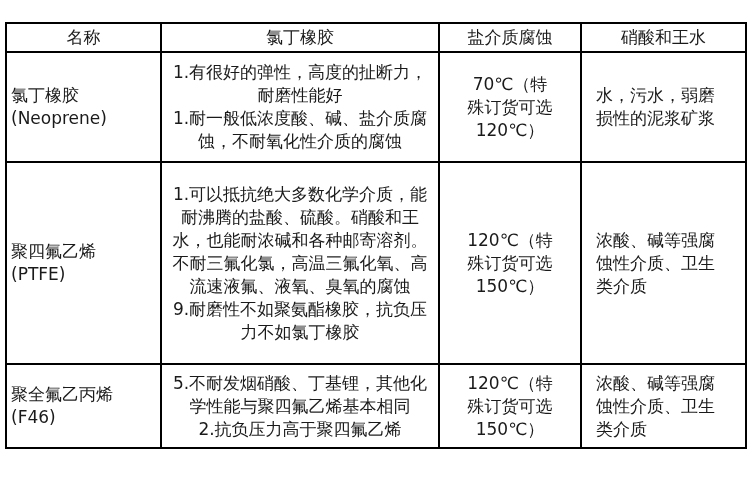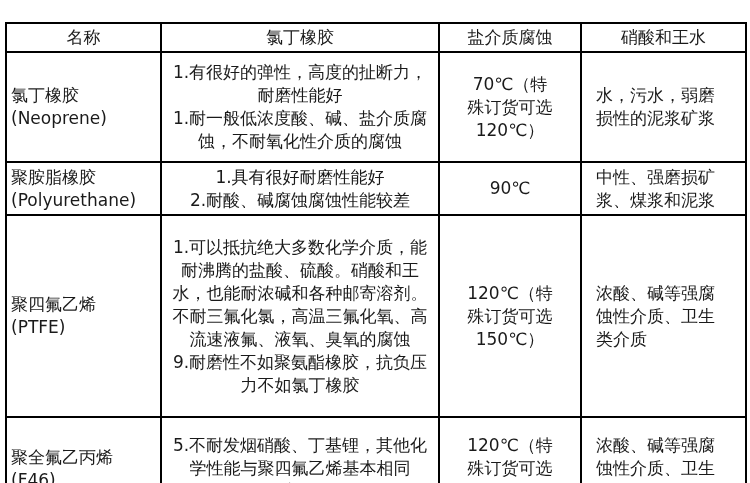--- a/index.html
+++ b/index.html
@@ -38,21 +38,21 @@
     font-weight: 400;
     padding: 2px 4px;
     vertical-align: middle;
     overflow: hidden;
     word-break: break-all;
   }
   tr.r-header { height: 27px; }
   tr.r1 { height: 110px; }
   tr.r2 { height: 53px; }
   tr.r3 { height: 202px; }
-  tr.r4 { height: 103px; }
+  tr.r4 { height: 84px; }
 
   th.hdr {
     text-align: center;
     font-weight: 400;
     padding: 2px 2px;
   }
   td.cell-name {
     text-align: left;
     padding: 2px 2px;
     margin-top: 13px;
@@ -109,36 +109,20 @@
           <div>1.有很好的弹性，高度的扯断力，耐磨性能好</div>
           <div>1.耐一般低浓度酸、碱、盐介质腐蚀，不耐氧化性介质的腐蚀</div>
         </td>
         <td class="cell-temp">
           <div class="temp-inner">70℃（特殊订货可选120℃）</div>
         </td>
         <td class="cell-scope">
           <div class="scope-inner">水，污水，弱磨损性的泥浆矿浆</div>
         </td>
       </tr>
-      <tr class="r2">
-        <td class="cell-name">
-          <div>聚胺脂橡胶</div>
-          <div>(Polyurethane)</div>
-        </td>
-        <td class="cell-props">
-          <div>1.具有很好耐磨性能好</div>
-          <div>2.耐酸、碱腐蚀腐蚀性能较差</div>
-        </td>
-        <td class="cell-temp">
-          <div class="temp-inner">90℃</div>
-        </td>
-        <td class="cell-scope">
-          <div class="scope-inner">中性、强磨损矿浆、煤浆和泥浆</div>
-        </td>
-      </tr>
       <tr class="r3">
         <td class="cell-name">
           <div>聚四氟乙烯</div>
           <div>(PTFE)</div>
         </td>
         <td class="cell-props">
           <div>1.可以抵抗绝大多数化学介质，能耐沸腾的盐酸、硫酸。硝酸和王水，也能耐浓碱和各种邮寄溶剂。不耐三氟化氯，高温三氟化氧、高流速液氟、液氧、臭氧的腐蚀</div>
           <div>9.耐磨性不如聚氨酯橡胶，抗负压力不如氯丁橡胶</div>
         </td>
         <td class="cell-temp">

